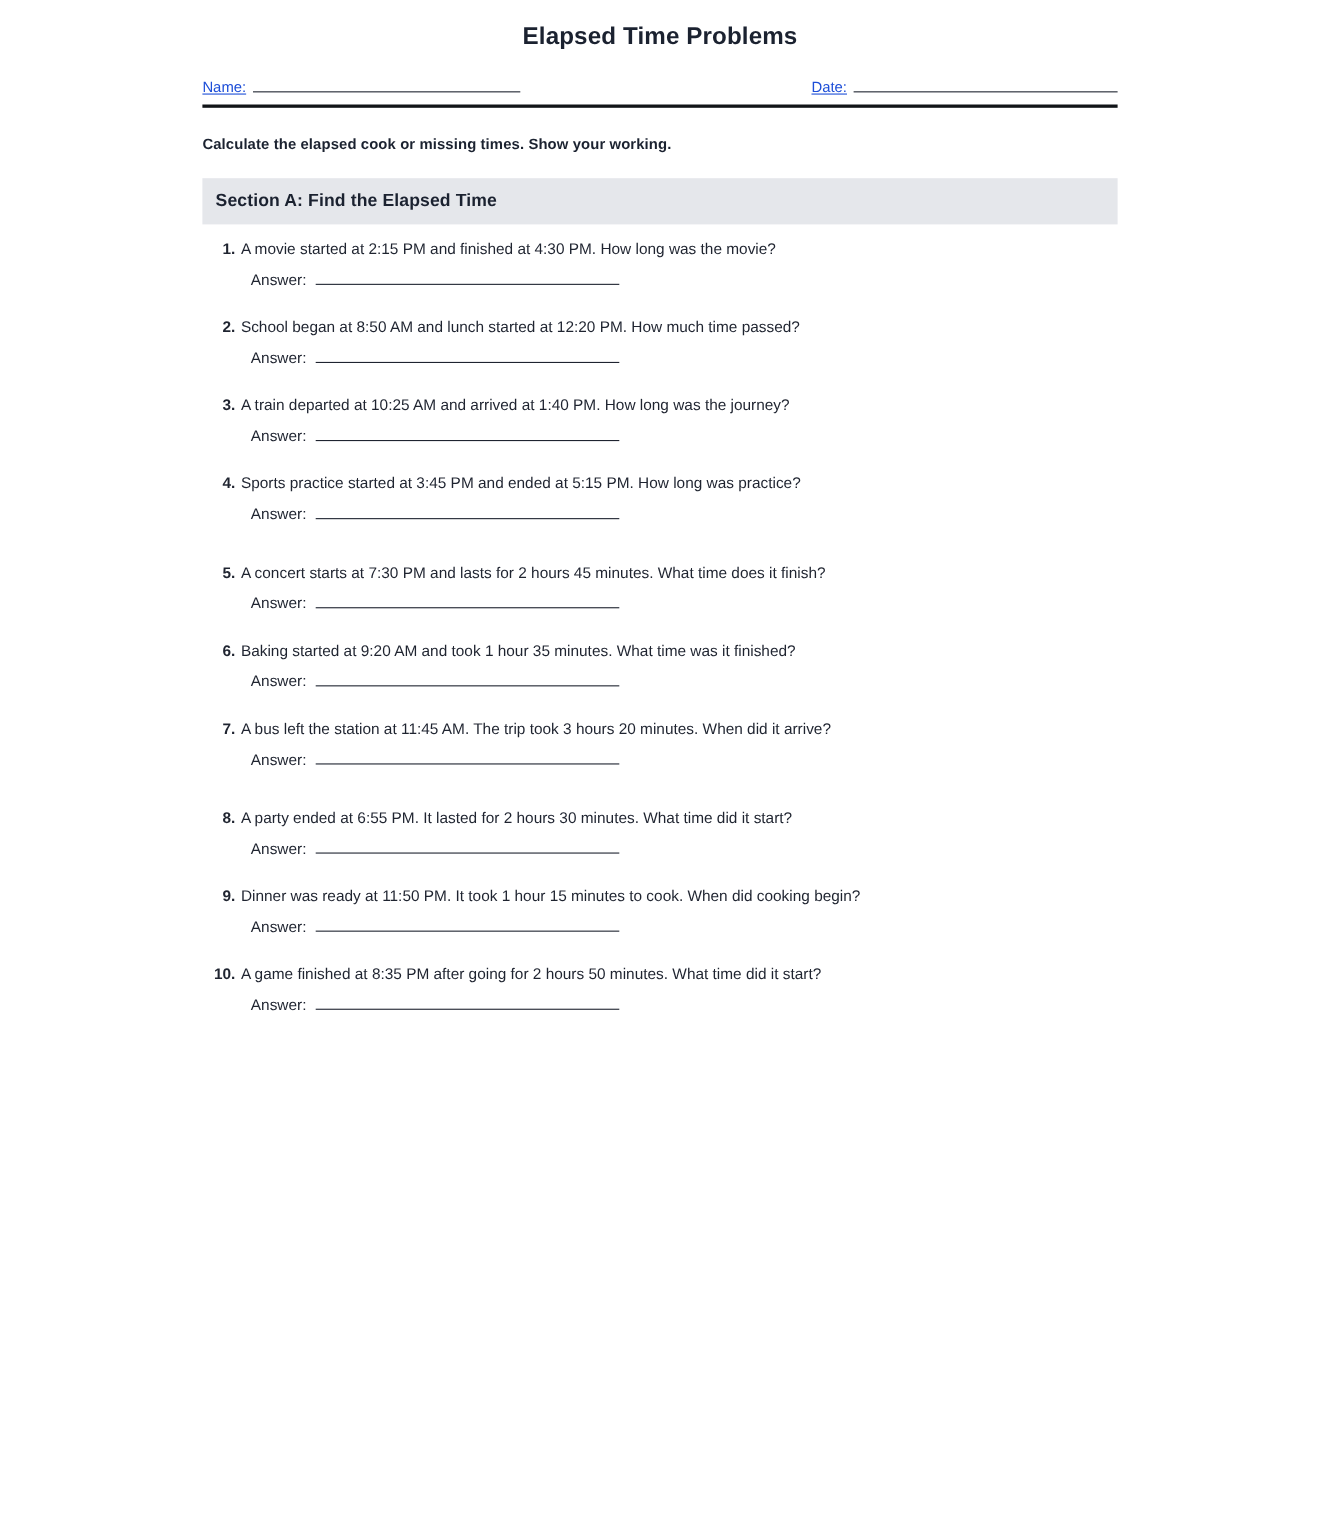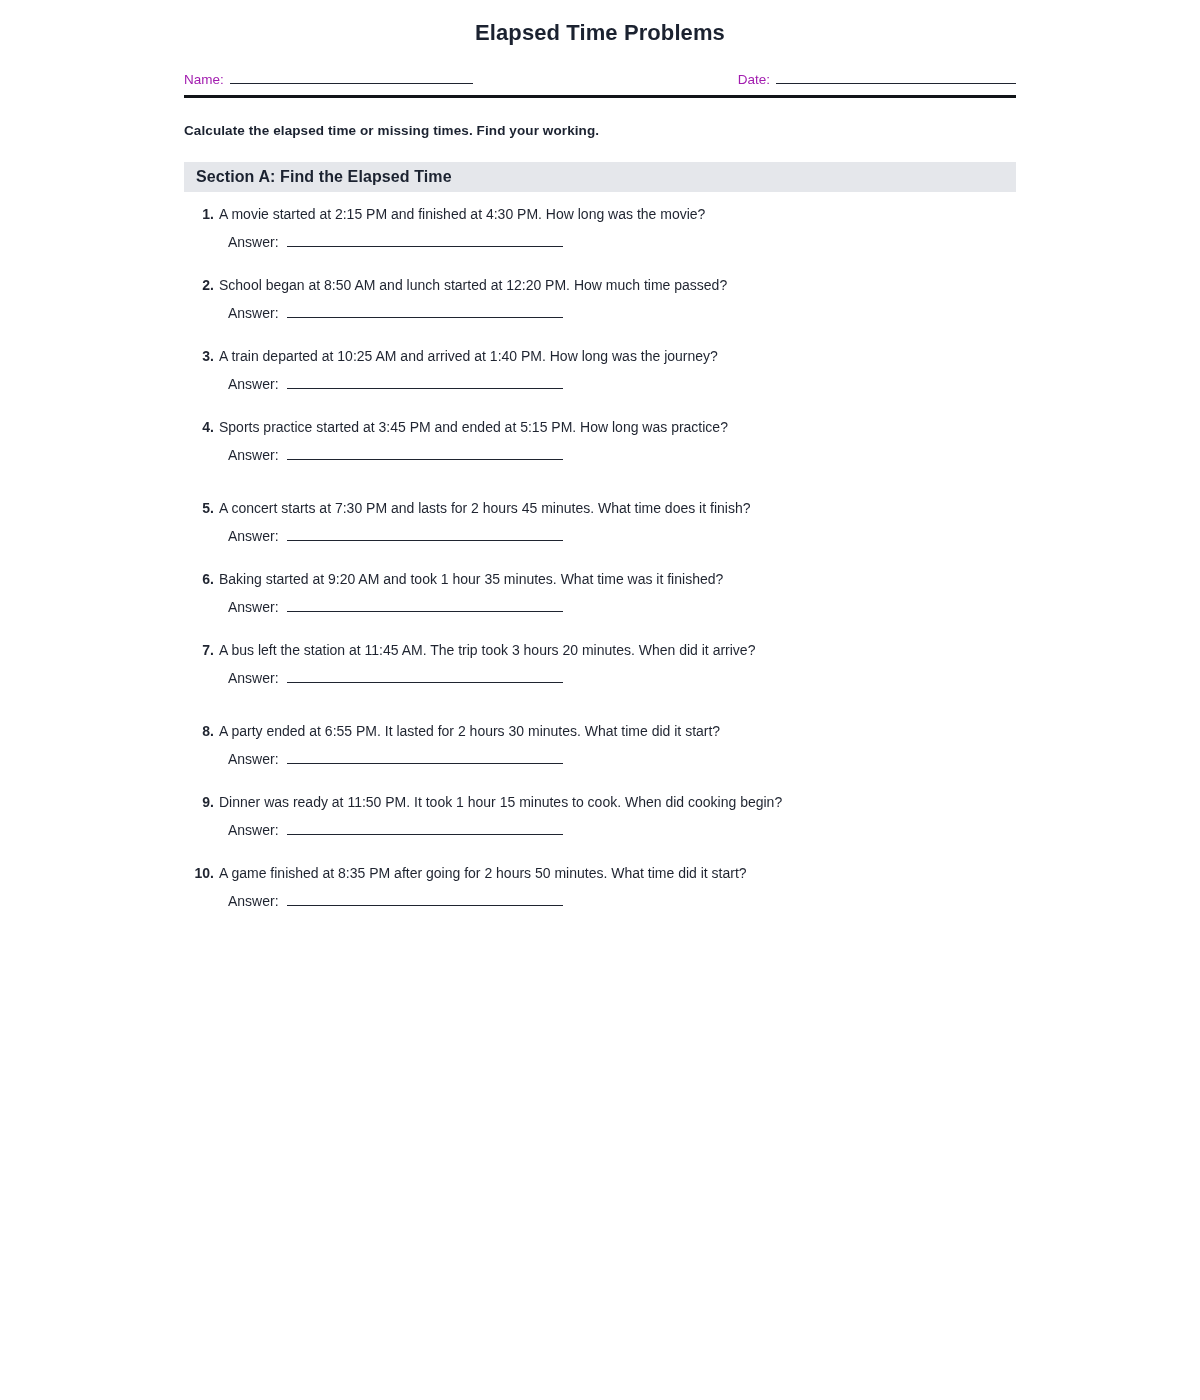--- a/index.html
+++ b/index.html
@@ -41,21 +41,22 @@
     line-height: 1.2;
   }
 
   
   .namedate {
     display: flex;
     justify-content: space-between;
     align-items: flex-end;
     margin-top: 24px;
     font-size: 13.5px;
-    color: #a21caf;
+    color: #1d4ed8;
+    text-decoration: underline;
   }
   .field {
     display: flex;
     align-items: baseline;
     white-space: nowrap;
   }
   .field-label { margin-right: 6px; }
   .field-rule {
     display: inline-block;
     border-bottom: 1px solid #1f2430;
@@ -79,21 +80,21 @@
     color: #1b2230;
     letter-spacing: 0.1px;
   }
 
   
   .section { margin-top: 24px; }
   .section + .section { margin-top: 33px; }
 
   .section-band {
     background: #e5e7eb;
-    height: 30px;
+    height: 42px;
     display: flex;
     align-items: center;
     padding-left: 12px;
     box-sizing: border-box;
   }
   .section-title {
     font-size: 16px;
     font-weight: bold;
     color: #1b2230;
     letter-spacing: 0.1px;
@@ -154,21 +155,21 @@
         <span class="field-rule"></span>
       </div>
       <div class="field date-field">
         <span class="field-label">Date:</span>
         <span class="field-rule"></span>
       </div>
     </div>
 
     <hr class="hr-thick">
 
-    <div class="instruction">Calculate the elapsed time or missing times. Find your working.</div>
+    <div class="instruction">Calculate the elapsed cook or missing times. Show your working.</div>
 
     <div id="sections-root">
         <div class="section">
           <div class="section-band">
             <div class="section-title">Section A: Find the Elapsed Time</div>
           </div>
           <div class="problems">
             <div class="problem">
               <div class="problem-line">
                 <span class="problem-num">1.</span>

